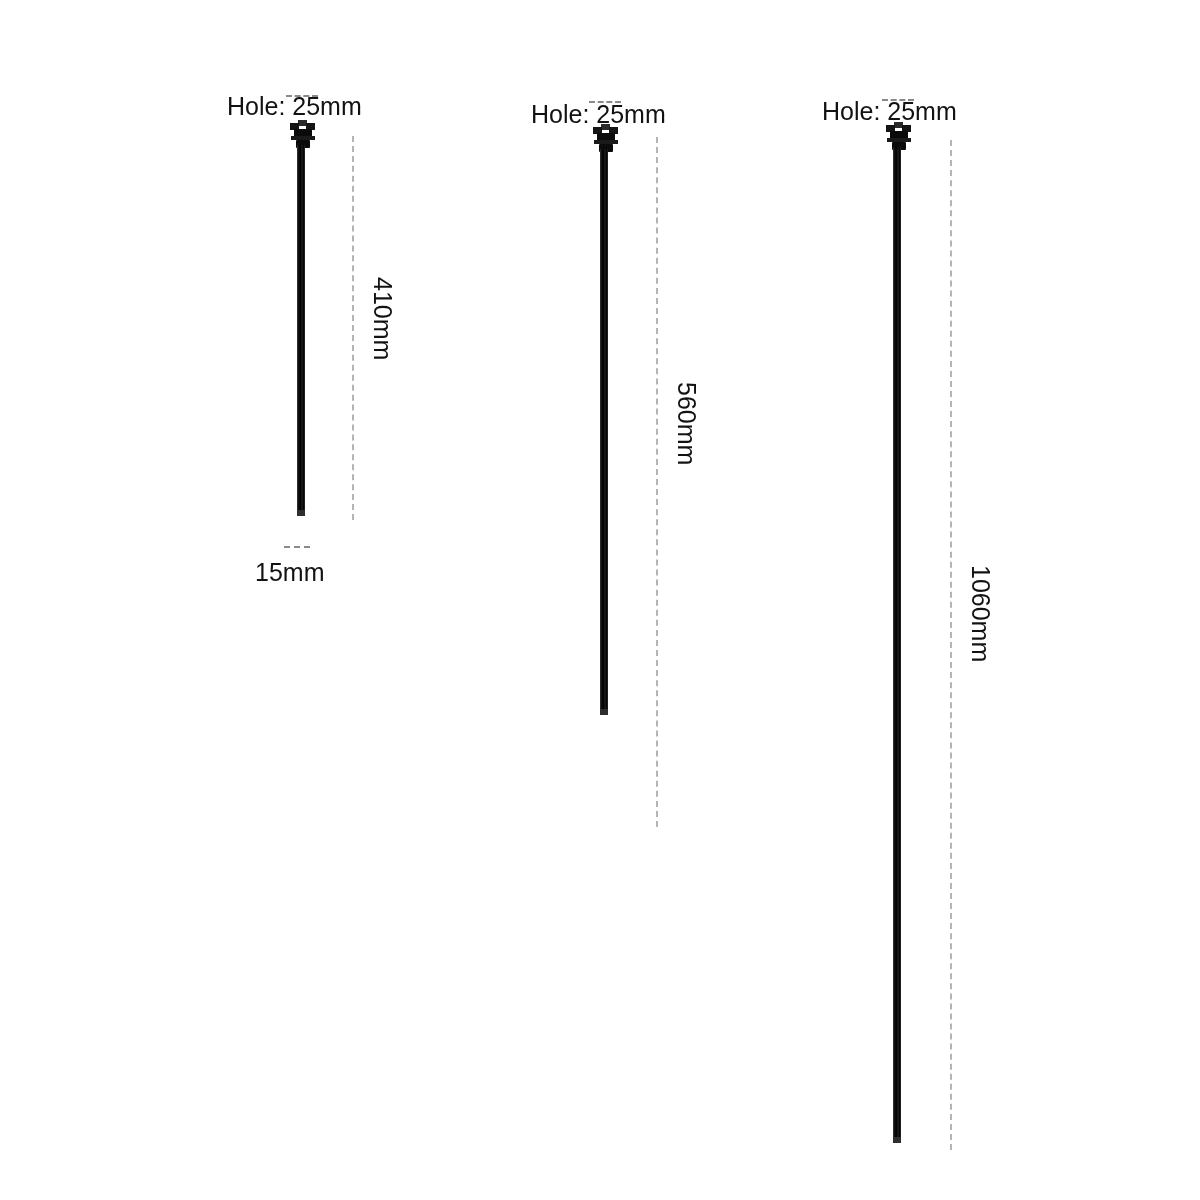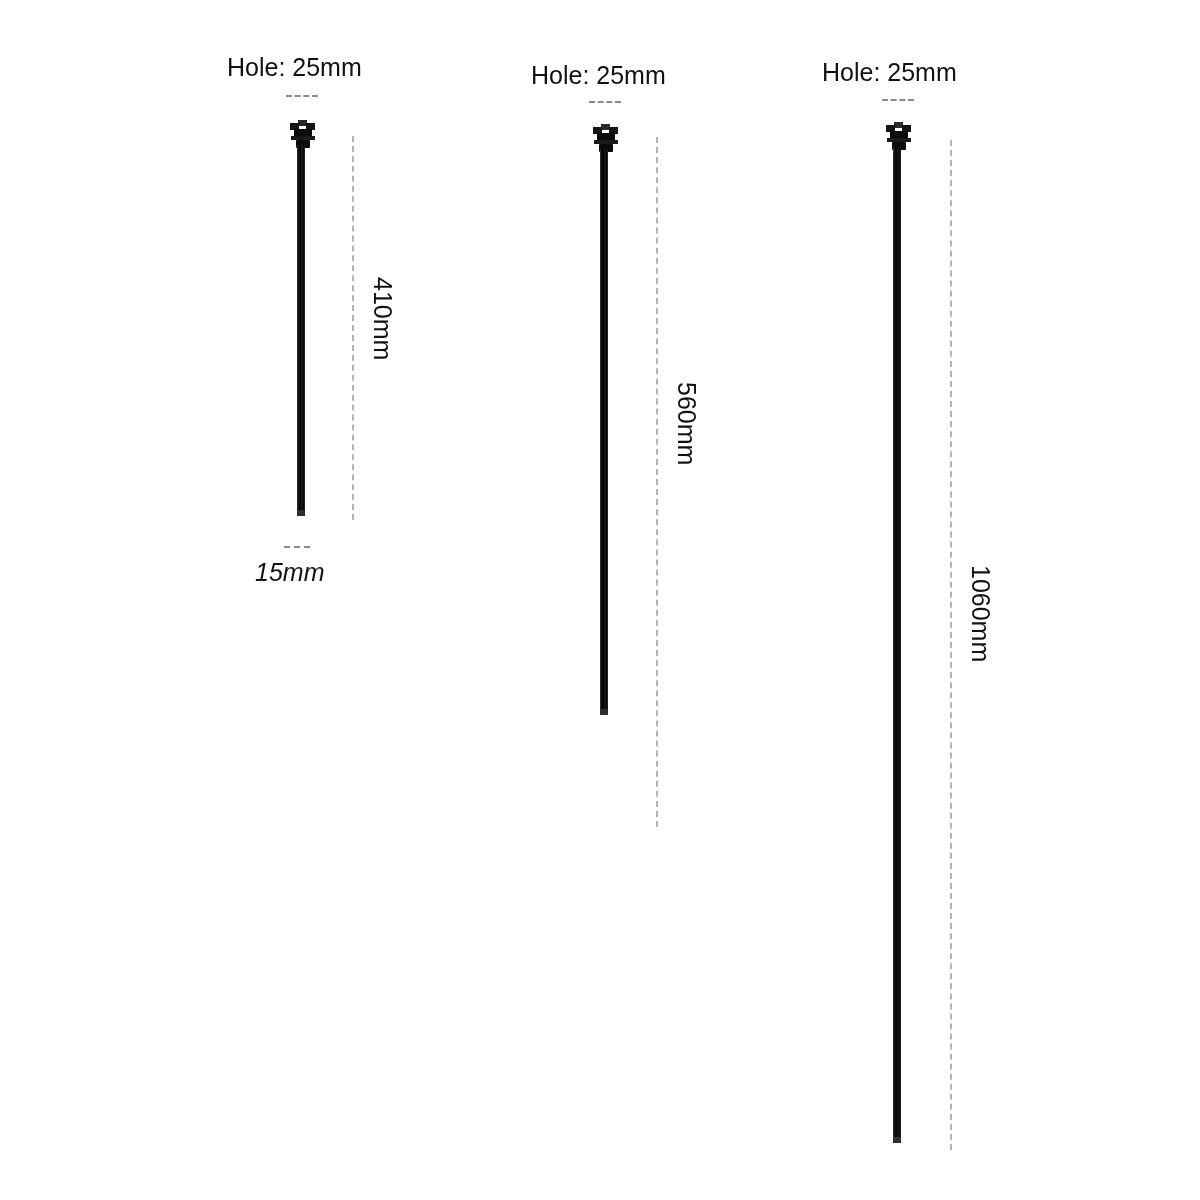--- a/index.html
+++ b/index.html
@@ -29,20 +29,21 @@
     position: absolute;
   }
 
   
   .hole-label {
     position: absolute;
     font-size: 25px;
     line-height: 30px;
     white-space: nowrap;
     color: #121212;
+    margin-top: 39px;
   }
 
   
   .hole-tick {
     position: absolute;
     border-top: 2px dashed #8a8a8a;
     height: 0;
   }
 
   
@@ -140,21 +141,21 @@
 
     <div class="rod" style="left:297px; top:145px; width:8px; height:370px;"></div>
     <div class="tip" style="left:297px; top:510px; width:8px; height:6px;"></div>
 
     <div class="dim-line" style="left:352px; top:136px; height:384px;"></div>
 
     <div class="dim-text" style="left:396px; top:277px;">410mm</div>
 
     <div class="dia-tick" style="left:284px; top:546px; width:26px;"></div>
 
-    <div class="dia-label" style="left:255px; top:557px;font-style:italic;">15mm</div>
+    <div class="dia-label" style="left:255px; top:557px;">15mm</div>
   </div>
 
   <div class="item">
 
     <div class="hole-label" style="left:531px; top:60px;">Hole: 25mm</div>
 
     <div class="hole-tick" style="left:589px; top:101px; width:32px;"></div>
 
     <div class="head" style="left:589px; top:124px; width:34px; height:30px;">
       <div class="cap" style="left:12px; top:0px;  width:9px;  height:6px;"></div>

